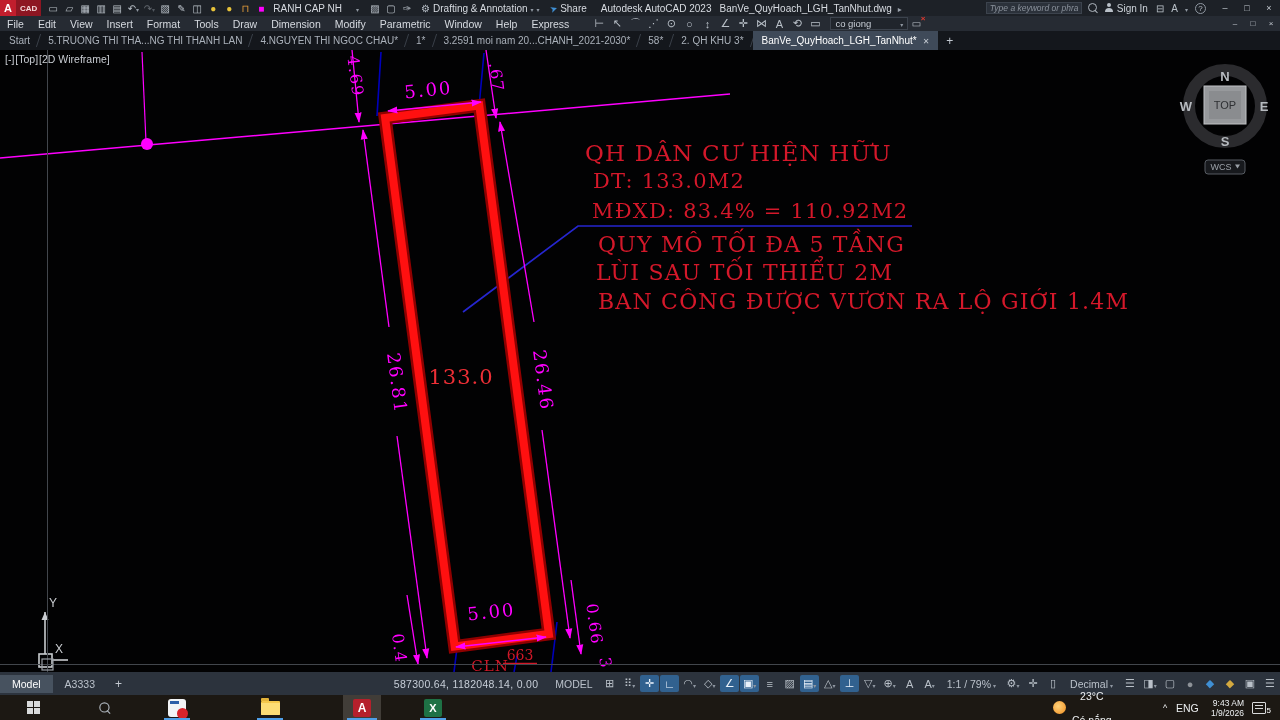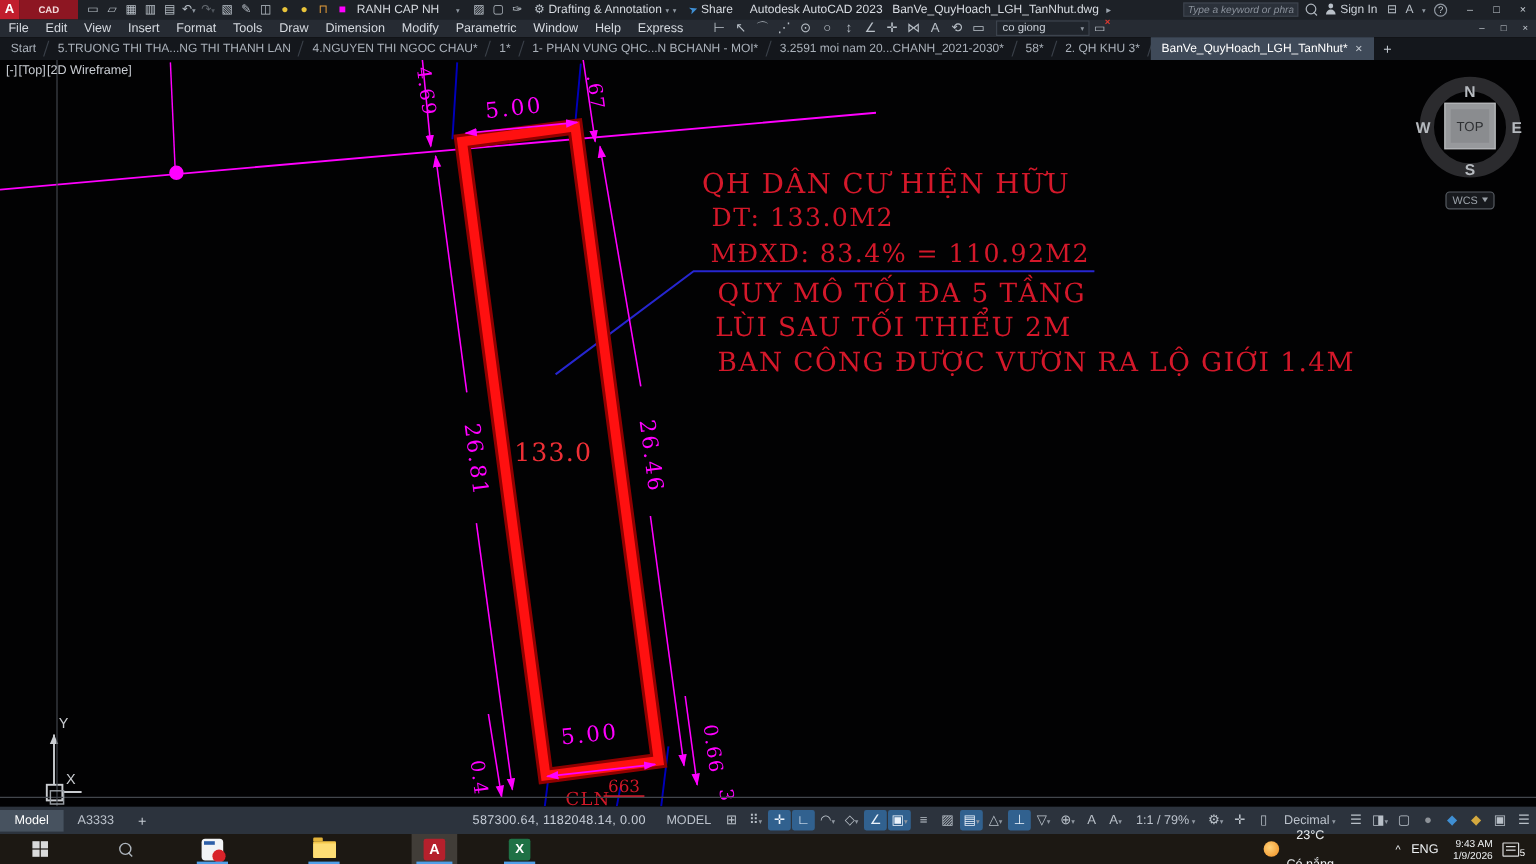--- a/index.html
+++ b/index.html
@@ -5,21 +5,21 @@
   * { box-sizing: border-box; margin: 0; padding: 0; }
   html,body { width:1280px; height:720px; overflow:hidden; background:#000;
     font-family:"Liberation Sans", sans-serif; }
 
   
   .titlebar { height:16px; background:#1d2127; display:flex; align-items:center;
     color:#ccd2d9; font-size:10px; white-space:nowrap; }
   .logo { display:flex; align-items:center; height:16px; }
   .logo-a { background:#c11e2d; color:#fff; font-weight:bold; width:16px; height:16px;
     display:flex; align-items:center; justify-content:center; font-size:11px; }
-  .logo-cad { background:#8d1622; color:#f3d8da; height:16px; padding:0 16px;
+  .logo-cad { background:#8d1622; color:#f3d8da; height:16px; padding:0 4px;
     display:flex; align-items:center; font-size:8px; font-weight:bold;text-align:right; }
   .qat { display:flex; align-items:center; margin-left:4px; }
   .ticon { width:16px; height:14px; display:inline-flex; align-items:center;
     justify-content:center; color:#b9c0c8; font-size:10px; border-radius:2px; }
   .ticon.dim { opacity:.45; }
   .caret { display:inline-block; }
   .caret::before { content:"▾"; font-size:6px; color:#8f97a1; }
   .layer-drop { display:flex; align-items:center; gap:14px; margin:0 4px; color:#d6dae0; }
   .ws { display:flex; align-items:center; gap:3px; margin-left:6px; color:#d6dae0; }
   .gear::before { content:"⚙"; color:#b9c0c8; font-size:10px; }
@@ -393,24 +393,20 @@
     <div class="tab">
       <span class="tab-label">4.NGUYEN THI NGOC CHAU*</span>
 
     </div>
 
     <div class="tab">
       <span class="tab-label">1*</span>
 
     </div>
 
-    <div class="tab">
-      <span class="tab-label">1- PHAN VUNG QHC...N BCHANH - MOI*</span>
-
-    </div>
 
     <div class="tab">
       <span class="tab-label">3.2591 moi nam 20...CHANH_2021-2030*</span>
 
     </div>
 
     <div class="tab">
       <span class="tab-label">58*</span>
 
     </div>

